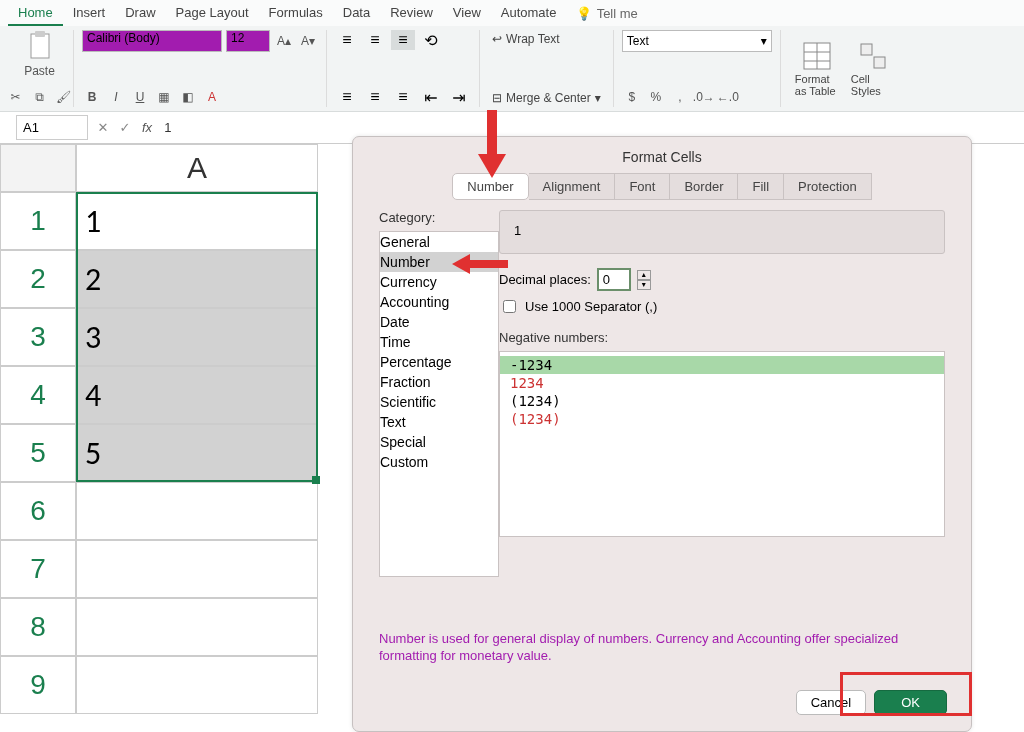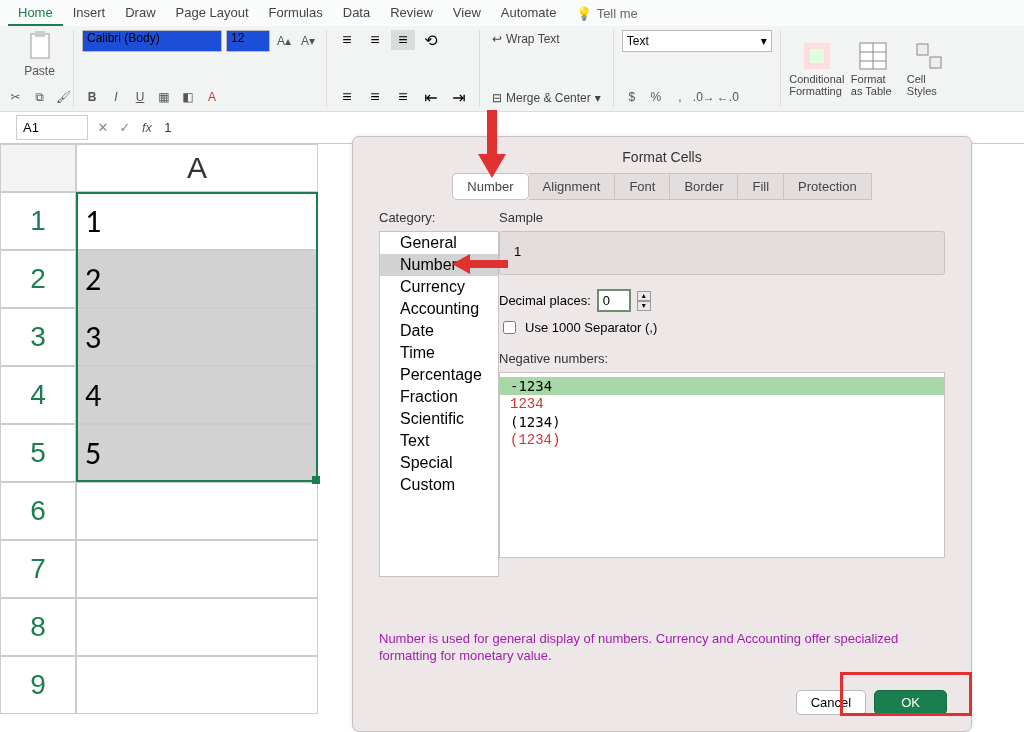--- a/index.html
+++ b/index.html
@@ -10,21 +10,21 @@
   .tab { padding:4px 10px; cursor:pointer; }
   .tab.active { color:#1a7f4e; border-bottom:2px solid #1a7f4e; }
   .tellme { display:flex; align-items:center; gap:4px; padding:4px 10px; color:#666; }
 
   
   .ribbon { display:flex; background:#f2f4f4; border-bottom:1px solid #d8dcdc; padding:4px 6px; height:86px; }
   .group { display:flex; flex-direction:column; justify-content:space-between; padding:0 8px; border-right:1px solid #dcdcdc; }
   .group:last-child { border-right:none; }
   .row { display:flex; align-items:center; gap:4px; }
   .btn-sm { width:20px; height:20px; display:flex; align-items:center; justify-content:center; color:#555; font-size:12px; border-radius:2px; cursor:pointer; }
-  .font-sel, .size-sel { height:22px; border:1px solid #bbb; background:#1d4ed8; font-size:12px; padding:0 4px; }
+  .font-sel, .size-sel { height:22px; border:1px solid #bbb; background:#a21caf; font-size:12px; padding:0 4px; }
   .font-sel { width:140px; }
   .size-sel { width:44px; }
   .align-btn { width:24px; height:20px; display:flex; align-items:center; justify-content:center; cursor:pointer; }
   .align-btn.active { background:#d8dcdc; }
   .wrap-text, .merge { display:flex; align-items:center; gap:4px; font-size:12px; color:#444; padding:2px 4px; cursor:pointer; }
   .numfmt { width:150px; height:22px; border:1px solid #bbb; background:#fff; font-size:12px; padding:0 4px; display:flex; align-items:center; justify-content:space-between; }
   .big-btn { display:flex; flex-direction:column; align-items:center; justify-content:center; font-size:11px; color:#444; padding:0 6px; cursor:pointer; width:56px; }
   .big-ico { width:30px; height:30px; margin-bottom:2px; }
   .paste-lbl { font-size:12px; color:#555; text-align:center; }
 
@@ -51,33 +51,33 @@
   .dialog { position:absolute; left:352px; top:136px; width:620px; height:596px; background:#eee7e7; border:1px solid #c6c0c0; border-radius:7px; box-shadow:0 0 4px rgba(0,0,0,.1); }
   .dlg-title { text-align:center; font-size:14px; font-weight:400; color:#333; padding:12px 0 8px; }
   .dlg-tabs { display:flex; justify-content:center; gap:0; margin-bottom:10px; }
   .dlg-tab { padding:5px 14px; font-size:13px; color:#444; background:#e4dddd; border:1px solid #c9c2c2; cursor:pointer; }
   .dlg-tab.active { background:#fff; border-radius:5px; }
   .dlg-tab + .dlg-tab { border-left:none; }
   .dlg-body { display:flex; padding:0 26px; gap:0; }
   .cat-side { width:120px; }
   .cat-lbl, .sample-lbl, .neg-lbl { font-size:13px; color:#333; margin-bottom:6px; }
   .cat-list { background:#fff; border:1px solid #c9c2c2; height:346px; overflow:hidden; }
-  .cat-item { font-size:16px; padding:2px 20px; cursor:pointer; }
+  .cat-item { font-size:14px; padding:2px 0; cursor:pointer; }
   .cat-item.sel { background:#d2d2d2; }
   .right-side { flex:1; }
   .sample-box { border:1px solid #c9c2c2; background:#e4dddd; height:44px; padding:12px 14px; font-size:13px; margin-bottom:14px; border-radius:3px; }
   .dec-row { display:flex; align-items:center; gap:6px; font-size:13px; margin-bottom:6px; }
   .dec-inp { width:34px; border:2px solid #6b8f6b; padding:2px 4px; font-size:13px; text-align:left; }
   .stepper { display:flex; flex-direction:column; }
   .stepper span { width:14px; height:10px; border:1px solid #999; font-size:8px; display:flex; align-items:center; justify-content:center; cursor:pointer; }
   .sep-row { display:flex; align-items:center; gap:6px; font-size:13px; margin-bottom:14px; }
   .neg-list { background:#fff; border:1px solid #c9c2c2; height:186px; padding:4px 0; }
   .neg-item { font-size:14px; padding:1px 10px; font-family:monospace; cursor:pointer; }
   .neg-item.sel { background:#a8d8a8; }
-  .red { color:#cc3333;font-family:Liberation Mono, monospace; }
+  .red { color:#cc3333; }
   .dlg-desc { position:absolute; bottom:66px; left:26px; right:26px; font-size:13px; color:#a21caf; line-height:1.3; }
   .dlg-btns { position:absolute; bottom:16px; right:24px; display:flex; gap:8px; }
   .btn-cancel { padding:4px 14px; font-size:13px; background:#fff; border:1px solid #bbb; border-radius:5px; cursor:pointer; }
   .btn-ok { padding:4px 26px; font-size:13px; background:#1a7f4e; color:#fff; border:1px solid #156a40; border-radius:5px; cursor:pointer; }
 
   
   .arrow-down { position:absolute; left:474px; top:110px; }
   .arrow-left { position:absolute; left:452px; top:252px; }
   .red-rect { position:absolute; left:840px; top:672px; width:132px; height:44px; border:3px solid #e03030; }
 </style>
@@ -169,27 +169,20 @@
     <div class="row">
       <span class="btn-sm">$</span>
       <span class="btn-sm">%</span>
       <span class="btn-sm">,</span>
       <span class="btn-sm">.0→</span>
       <span class="btn-sm">←.0</span>
     </div>
   </div>
 
   <div class="group" style="flex-direction:row;">
-    <div class="big-btn">
-      <svg class="big-ico">
-          <rect x="2" y="2" width="26" height="26" fill="#fdd"></rect>
-          <rect x="8" y="8" width="14" height="14" fill="#dfd"></rect>
-        </svg>
-      <span>Conditional Formatting</span>
-    </div>
     <div class="big-btn">
       <svg class="big-ico">
           <rect x="2" y="2" width="26" height="26" fill="#fff" stroke="#888"></rect>
           <line x1="2" y1="11" x2="28" y2="11" stroke="#888"></line>
           <line x1="2" y1="20" x2="28" y2="20" stroke="#888"></line>
           <line x1="15" y1="2" x2="15" y2="28" stroke="#888"></line>
         </svg>
       <span>Format as Table</span>
     </div>
     <div class="big-btn">
@@ -282,21 +275,20 @@
           <div class="cat-item">Time</div>
           <div class="cat-item">Percentage</div>
           <div class="cat-item">Fraction</div>
           <div class="cat-item">Scientific</div>
           <div class="cat-item">Text</div>
           <div class="cat-item">Special</div>
           <div class="cat-item">Custom</div>
         </div>
     </div>
     <div class="right-side">
-      <div class="sample-lbl">Sample</div>
       <div class="sample-box">1</div>
 
       <div class="dec-row">
         <span>Decimal places:</span>
         <input class="dec-inp" value="0" style="">
         <div class="stepper">
           <span>▴</span>
           <span>▾</span>
         </div>
       </div>

